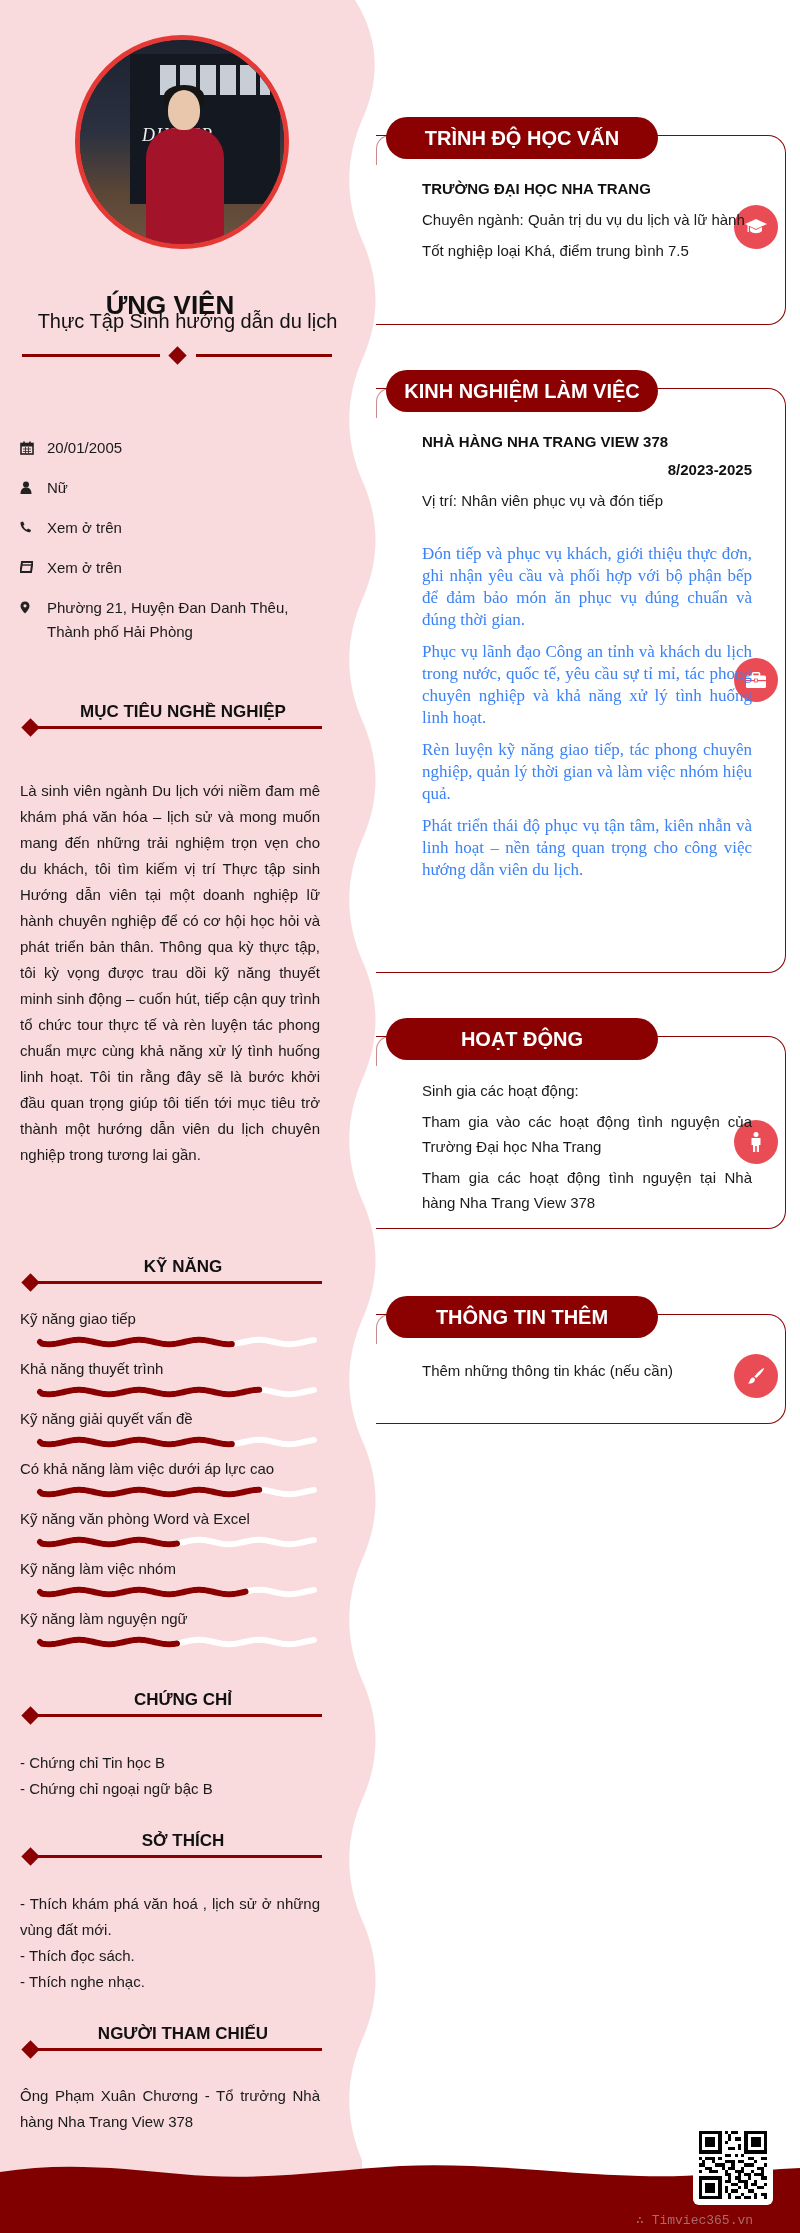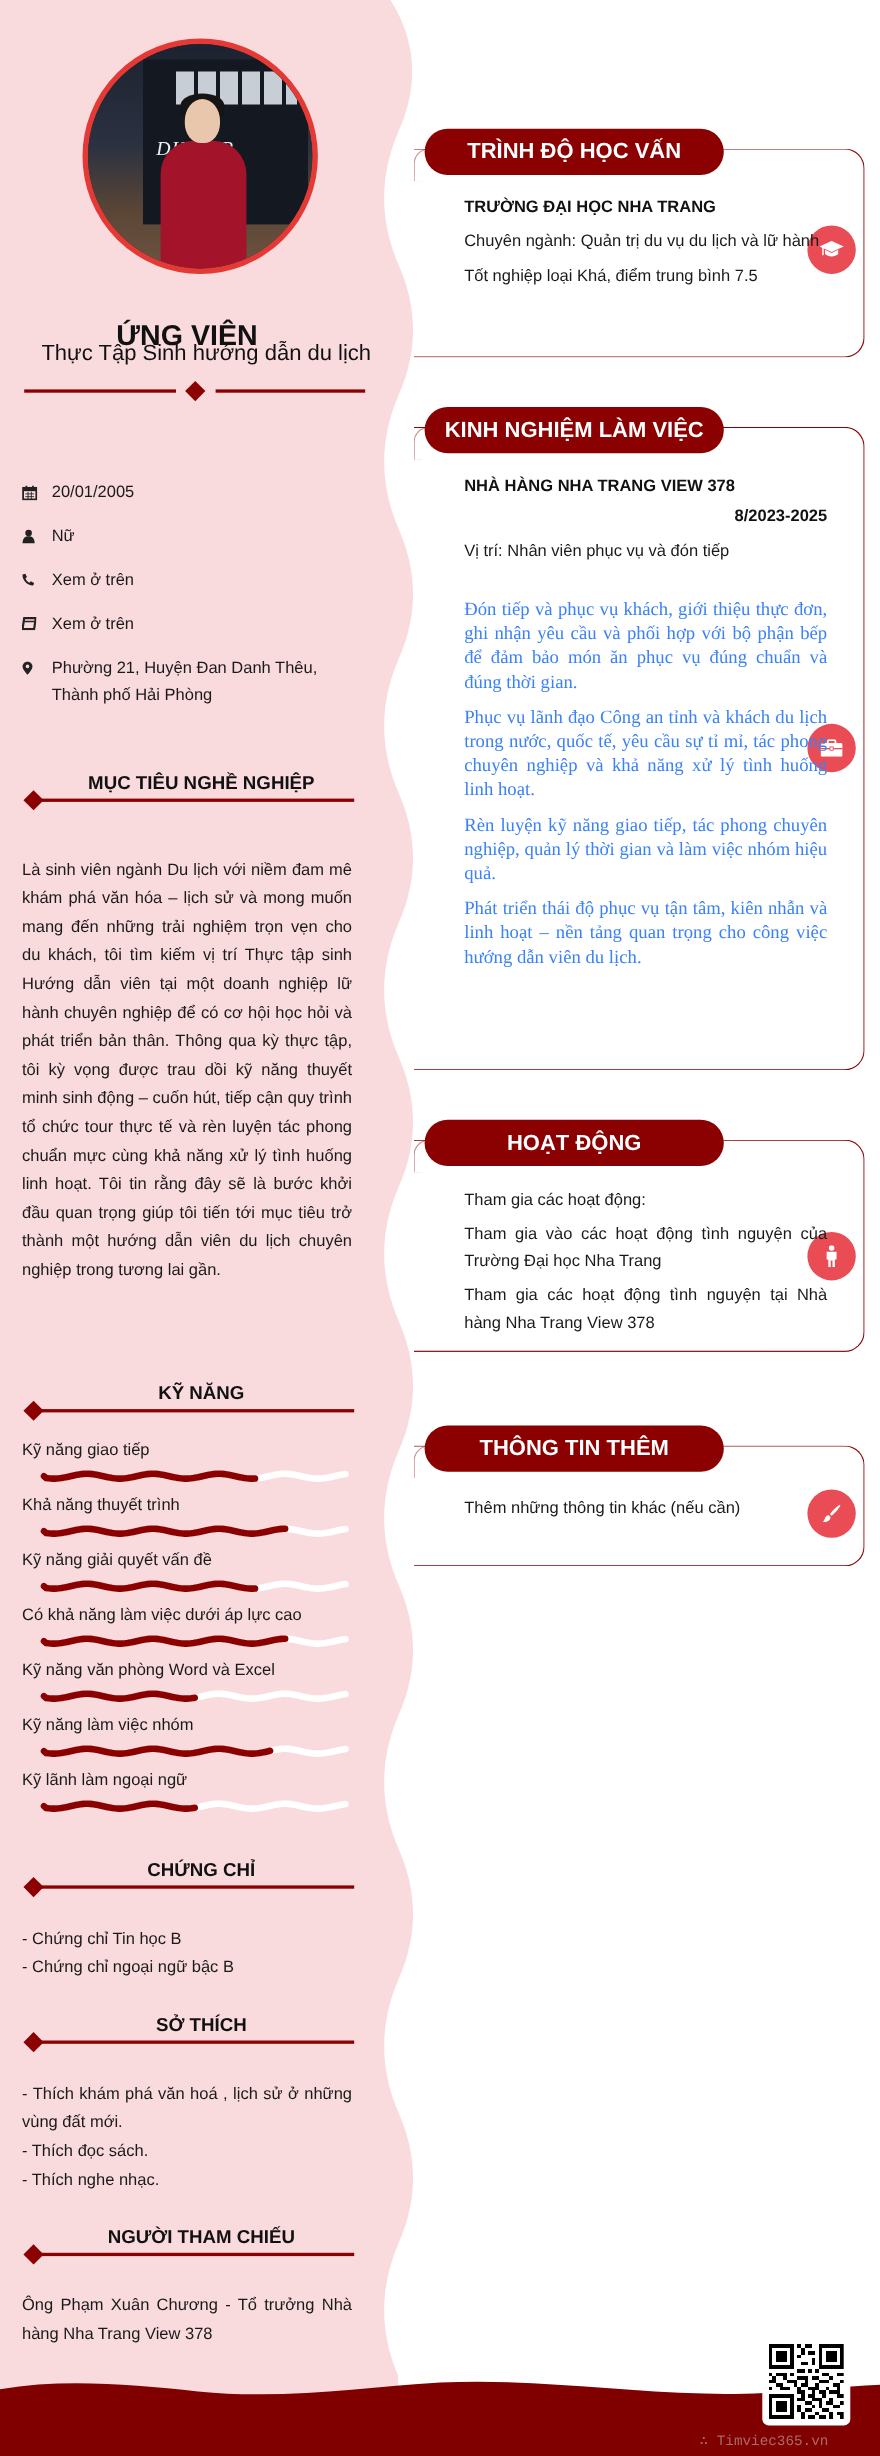--- a/index.html
+++ b/index.html
@@ -211,21 +211,21 @@
         </svg>
     </div>
     <div class="skill">
       <div class="label">Kỹ năng làm việc nhóm</div>
       <svg width="286" height="14" viewBox="0 0 286 14">
           <path d="M6,7 L8.0,8.63 L10.0,8.91 L12.0,9.09 L14.0,9.19 L16.0,9.19 L18.0,9.09 L20.0,8.91 L22.0,8.63 L24.0,8.29 L26.0,7.89 L28.0,7.46 L30.0,7.00 L32.0,6.54 L34.0,6.11 L36.0,5.71 L38.0,5.37 L40.0,5.09 L42.0,4.91 L44.0,4.81 L46.0,4.81 L48.0,4.91 L50.0,5.09 L52.0,5.37 L54.0,5.71 L56.0,6.11 L58.0,6.54 L60.0,7.00 L62.0,7.46 L64.0,7.89 L66.0,8.29 L68.0,8.63 L70.0,8.91 L72.0,9.09 L74.0,9.19 L76.0,9.19 L78.0,9.09 L80.0,8.91 L82.0,8.63 L84.0,8.29 L86.0,7.89 L88.0,7.46 L90.0,7.00 L92.0,6.54 L94.0,6.11 L96.0,5.71 L98.0,5.37 L100.0,5.09 L102.0,4.91 L104.0,4.81 L106.0,4.81 L108.0,4.91 L110.0,5.09 L112.0,5.37 L114.0,5.71 L116.0,6.11 L118.0,6.54 L120.0,7.00 L122.0,7.46 L124.0,7.89 L126.0,8.29 L128.0,8.63 L130.0,8.91 L132.0,9.09 L134.0,9.19 L136.0,9.19 L138.0,9.09 L140.0,8.91 L142.0,8.63 L144.0,8.29 L146.0,7.89 L148.0,7.46 L150.0,7.00 L152.0,6.54 L154.0,6.11 L156.0,5.71 L158.0,5.37 L160.0,5.09 L162.0,4.91 L164.0,4.81 L166.0,4.81 L168.0,4.91 L170.0,5.09 L172.0,5.37 L174.0,5.71 L176.0,6.11 L178.0,6.54 L180.0,7.00 L182.0,7.46 L184.0,7.89 L186.0,8.29 L188.0,8.63 L190.0,8.91 L192.0,9.09 L194.0,9.19 L196.0,9.19 L198.0,9.09 L200.0,8.91 L202.0,8.63 L204.0,8.29 L206.0,7.89 L208.0,7.46 L210.0,7.00 L212.0,6.54 L214.0,6.11 L216.0,5.71 L218.0,5.37 L220.0,5.09 L222.0,4.91 L224.0,4.81 L226.0,4.81 L228.0,4.91 L230.0,5.09 L232.0,5.37 L234.0,5.71 L236.0,6.11 L238.0,6.54 L240.0,7.00 L242.0,7.46 L244.0,7.89 L246.0,8.29 L248.0,8.63 L250.0,8.91 L252.0,9.09 L254.0,9.19 L256.0,9.19 L258.0,9.09 L260.0,8.91 L262.0,8.63 L264.0,8.29 L266.0,7.89 L268.0,7.46 L270.0,7.00 L272.0,6.54 L274.0,6.11 L276.0,5.71 L278.0,5.37 L280.0,5.09" stroke="#ffffff" stroke-width="6" fill="none" stroke-linecap="round"></path>
           <path d="M6,7 L8.0,8.63 L10.0,8.91 L12.0,9.09 L14.0,9.19 L16.0,9.19 L18.0,9.09 L20.0,8.91 L22.0,8.63 L24.0,8.29 L26.0,7.89 L28.0,7.46 L30.0,7.00 L32.0,6.54 L34.0,6.11 L36.0,5.71 L38.0,5.37 L40.0,5.09 L42.0,4.91 L44.0,4.81 L46.0,4.81 L48.0,4.91 L50.0,5.09 L52.0,5.37 L54.0,5.71 L56.0,6.11 L58.0,6.54 L60.0,7.00 L62.0,7.46 L64.0,7.89 L66.0,8.29 L68.0,8.63 L70.0,8.91 L72.0,9.09 L74.0,9.19 L76.0,9.19 L78.0,9.09 L80.0,8.91 L82.0,8.63 L84.0,8.29 L86.0,7.89 L88.0,7.46 L90.0,7.00 L92.0,6.54 L94.0,6.11 L96.0,5.71 L98.0,5.37 L100.0,5.09 L102.0,4.91 L104.0,4.81 L106.0,4.81 L108.0,4.91 L110.0,5.09 L112.0,5.37 L114.0,5.71 L116.0,6.11 L118.0,6.54 L120.0,7.00 L122.0,7.46 L124.0,7.89 L126.0,8.29 L128.0,8.63 L130.0,8.91 L132.0,9.09 L134.0,9.19 L136.0,9.19 L138.0,9.09 L140.0,8.91 L142.0,8.63 L144.0,8.29 L146.0,7.89 L148.0,7.46 L150.0,7.00 L152.0,6.54 L154.0,6.11 L156.0,5.71 L158.0,5.37 L160.0,5.09 L162.0,4.91 L164.0,4.81 L166.0,4.81 L168.0,4.91 L170.0,5.09 L172.0,5.37 L174.0,5.71 L176.0,6.11 L178.0,6.54 L180.0,7.00 L182.0,7.46 L184.0,7.89 L186.0,8.29 L188.0,8.63 L190.0,8.91 L192.0,9.09 L194.0,9.19 L196.0,9.19 L198.0,9.09 L200.0,8.91 L202.0,8.63 L204.0,8.29 L206.0,7.89 L208.0,7.46 L210.0,7.00 L211.5,6.66" stroke="#8b0000" stroke-width="6" fill="none" stroke-linecap="round"></path>
         </svg>
     </div>
     <div class="skill">
-      <div class="label">Kỹ lãnh làm ngoại ngữ</div>
+      <div class="label">Kỹ năng làm nguyện ngữ</div>
       <svg width="286" height="14" viewBox="0 0 286 14">
           <path d="M6,7 L8.0,8.63 L10.0,8.91 L12.0,9.09 L14.0,9.19 L16.0,9.19 L18.0,9.09 L20.0,8.91 L22.0,8.63 L24.0,8.29 L26.0,7.89 L28.0,7.46 L30.0,7.00 L32.0,6.54 L34.0,6.11 L36.0,5.71 L38.0,5.37 L40.0,5.09 L42.0,4.91 L44.0,4.81 L46.0,4.81 L48.0,4.91 L50.0,5.09 L52.0,5.37 L54.0,5.71 L56.0,6.11 L58.0,6.54 L60.0,7.00 L62.0,7.46 L64.0,7.89 L66.0,8.29 L68.0,8.63 L70.0,8.91 L72.0,9.09 L74.0,9.19 L76.0,9.19 L78.0,9.09 L80.0,8.91 L82.0,8.63 L84.0,8.29 L86.0,7.89 L88.0,7.46 L90.0,7.00 L92.0,6.54 L94.0,6.11 L96.0,5.71 L98.0,5.37 L100.0,5.09 L102.0,4.91 L104.0,4.81 L106.0,4.81 L108.0,4.91 L110.0,5.09 L112.0,5.37 L114.0,5.71 L116.0,6.11 L118.0,6.54 L120.0,7.00 L122.0,7.46 L124.0,7.89 L126.0,8.29 L128.0,8.63 L130.0,8.91 L132.0,9.09 L134.0,9.19 L136.0,9.19 L138.0,9.09 L140.0,8.91 L142.0,8.63 L144.0,8.29 L146.0,7.89 L148.0,7.46 L150.0,7.00 L152.0,6.54 L154.0,6.11 L156.0,5.71 L158.0,5.37 L160.0,5.09 L162.0,4.91 L164.0,4.81 L166.0,4.81 L168.0,4.91 L170.0,5.09 L172.0,5.37 L174.0,5.71 L176.0,6.11 L178.0,6.54 L180.0,7.00 L182.0,7.46 L184.0,7.89 L186.0,8.29 L188.0,8.63 L190.0,8.91 L192.0,9.09 L194.0,9.19 L196.0,9.19 L198.0,9.09 L200.0,8.91 L202.0,8.63 L204.0,8.29 L206.0,7.89 L208.0,7.46 L210.0,7.00 L212.0,6.54 L214.0,6.11 L216.0,5.71 L218.0,5.37 L220.0,5.09 L222.0,4.91 L224.0,4.81 L226.0,4.81 L228.0,4.91 L230.0,5.09 L232.0,5.37 L234.0,5.71 L236.0,6.11 L238.0,6.54 L240.0,7.00 L242.0,7.46 L244.0,7.89 L246.0,8.29 L248.0,8.63 L250.0,8.91 L252.0,9.09 L254.0,9.19 L256.0,9.19 L258.0,9.09 L260.0,8.91 L262.0,8.63 L264.0,8.29 L266.0,7.89 L268.0,7.46 L270.0,7.00 L272.0,6.54 L274.0,6.11 L276.0,5.71 L278.0,5.37 L280.0,5.09" stroke="#ffffff" stroke-width="6" fill="none" stroke-linecap="round"></path>
           <path d="M6,7 L8.0,8.63 L10.0,8.91 L12.0,9.09 L14.0,9.19 L16.0,9.19 L18.0,9.09 L20.0,8.91 L22.0,8.63 L24.0,8.29 L26.0,7.89 L28.0,7.46 L30.0,7.00 L32.0,6.54 L34.0,6.11 L36.0,5.71 L38.0,5.37 L40.0,5.09 L42.0,4.91 L44.0,4.81 L46.0,4.81 L48.0,4.91 L50.0,5.09 L52.0,5.37 L54.0,5.71 L56.0,6.11 L58.0,6.54 L60.0,7.00 L62.0,7.46 L64.0,7.89 L66.0,8.29 L68.0,8.63 L70.0,8.91 L72.0,9.09 L74.0,9.19 L76.0,9.19 L78.0,9.09 L80.0,8.91 L82.0,8.63 L84.0,8.29 L86.0,7.89 L88.0,7.46 L90.0,7.00 L92.0,6.54 L94.0,6.11 L96.0,5.71 L98.0,5.37 L100.0,5.09 L102.0,4.91 L104.0,4.81 L106.0,4.81 L108.0,4.91 L110.0,5.09 L112.0,5.37 L114.0,5.71 L116.0,6.11 L118.0,6.54 L120.0,7.00 L122.0,7.46 L124.0,7.89 L126.0,8.29 L128.0,8.63 L130.0,8.91 L132.0,9.09 L134.0,9.19 L136.0,9.19 L138.0,9.09 L140.0,8.91 L142.0,8.63 L143.0,8.47" stroke="#8b0000" stroke-width="6" fill="none" stroke-linecap="round"></path>
         </svg>
     </div>
   </div>
 
   <div class="sec-head" style="top:1690px">
     <div class="title">CHỨNG CHỈ</div>
     <div class="rule"></div>
@@ -302,21 +302,21 @@
     <div class="frame"></div>
       <div class="frame-corner"></div>
     <div class="pill">HOẠT ĐỘNG</div>
     <div class="badge" style="top:102px">
       <svg width="12" height="20" viewBox="0 0 12 20">
           <circle cx="6" cy="2.6" r="2.5" fill="#fff"></circle>
           <path d="M1.5 6 H10.5 V13 H9 V20 H6.8 V14 H5.2 V20 H3 V13 H1.5 Z" fill="#fff"></path>
         </svg>
     </div>
     <div class="body" style="top:60px">
-      <div class="b-line" style="margin-top:0">Tham gia các hoạt động:</div>
+      <div class="b-line" style="margin-top:0">Sinh gia các hoạt động:</div>
       <div class="b-line">Tham gia vào các hoạt động tình nguyện của Trường Đại học Nha Trang</div>
       <div class="b-line">Tham gia các hoạt động tình nguyện tại Nhà hàng Nha Trang View 378</div>
     </div>
   </div>
 
   <div class="card" style="top:1296px; height:128px">
     <div class="frame"></div>
       <div class="frame-corner"></div>
     <div class="pill">THÔNG TIN THÊM</div>
     <div class="badge" style="top:58px">

